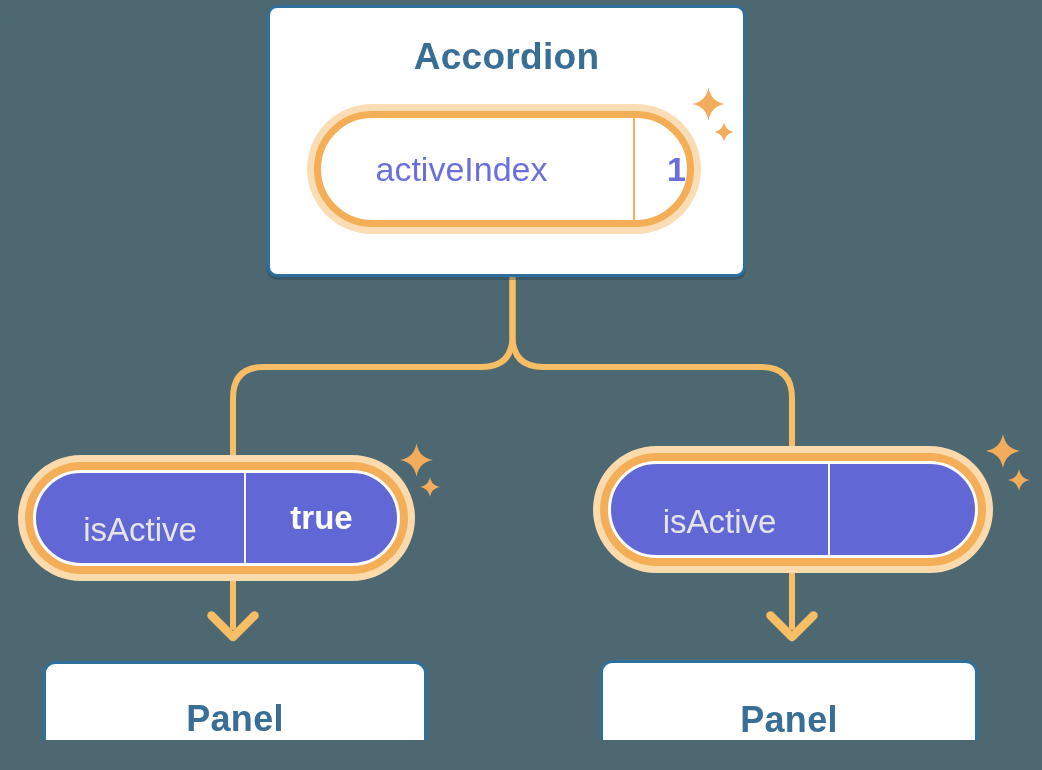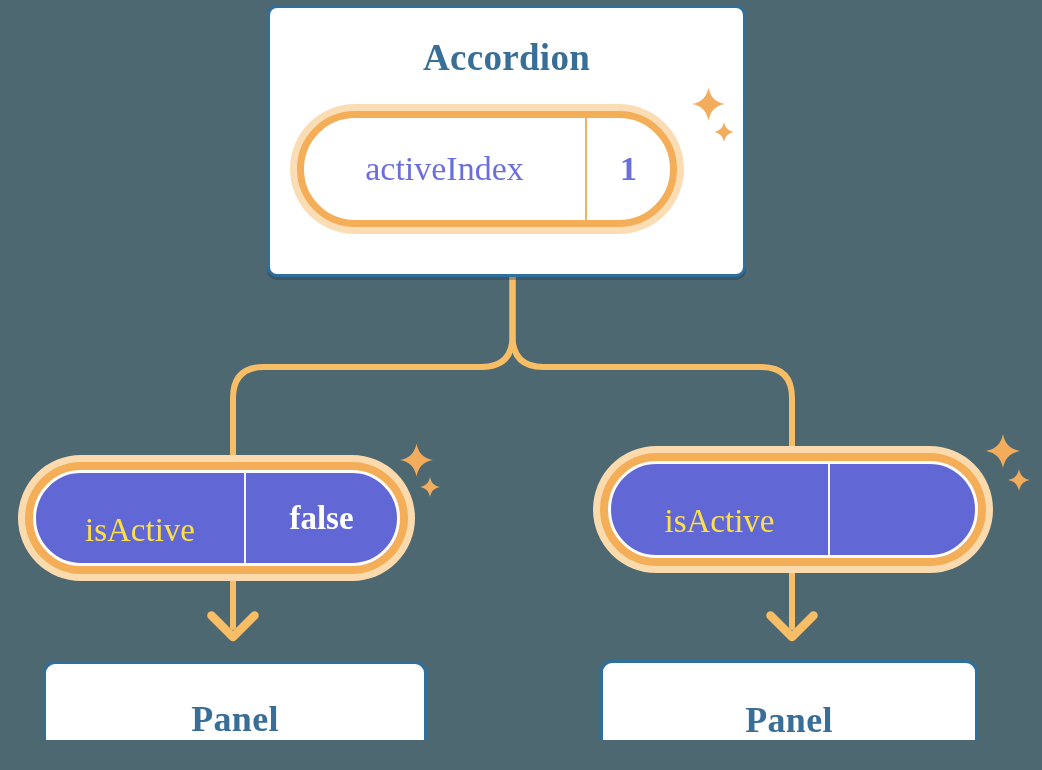--- a/index.html
+++ b/index.html
@@ -2,21 +2,21 @@
 <html><head>
 <meta charset="utf-8">
 <style>
   html, body { margin: 0; padding: 0; background: #4D6871; }
   .canvas {
     position: relative;
     width: 1042px;
     height: 740px;
     background: #4D6871;
     overflow: hidden;
-    font-family: Liberation Serif, serif;
+    font-family: Liberation Sans, sans-serif;
     border-radius: 24px;
   }
   .connectors {
     position: absolute;
     left: 0; top: 0;
     width: 1042px; height: 770px;
     z-index: 1;
   }
   .card {
     position: absolute;
@@ -36,30 +36,31 @@
     left: 0; top: 28px;
     width: 100%;
     text-align: center;
     font-size: 37px;
     font-weight: 700;
     letter-spacing: 0.3px;
     color: #396E96;
   }
   .state-pill {
     position: absolute;
-    left: 27px; top: 103px;
+    left: 44px; top: 103px;
     width: 380px; height: 116px;
     box-sizing: border-box;
     background: #FFFFFF;
     border: 7px solid #F4AE57;
     border-radius: 999px;
     box-shadow: 0 0 0 7px #FBDDB5;
     display: flex;
     align-items: stretch;
     overflow: hidden;
+    gap: 31px;
   }
   .state-pill .pill-label {
     flex: 0 0 281px;
     display: flex; align-items: center; justify-content: center;
     font-size: 34px;
     color: #6A6FDC;
   }
   .state-pill .pill-divider { flex: 0 0 2px; background: #F5B160; }
   .state-pill .pill-value {
     flex: 1;
@@ -78,21 +79,21 @@
     display: flex;
     align-items: stretch;
     overflow: hidden;
     z-index: 2;
   }
   .prop-pill-left  { left: 33px;  top: 470px; width: 367px; height: 96px; }
   .prop-pill-right { left: 608px; top: 461px; width: 370px; height: 97px; }
   .prop-pill .pill-label {
     display: flex; align-items: center; justify-content: center;
     font-size: 33px;
-    color: #fde047;
+    color: #e5e5e5;
     margin-top: 24px;
   }
   .prop-pill-left  .pill-label { flex: 0 0 208px; }
   .prop-pill-right .pill-label { flex: 0 0 217px; }
   .prop-pill .pill-divider { flex: 0 0 2px; background: #F5F5FF; }
   .prop-pill .pill-value {
     flex: 1;
     display: flex; align-items: center; justify-content: center;
     font-size: 33px;
     font-weight: 700;
@@ -136,21 +137,21 @@
     <div class="state-pill">
       <div class="pill-label">activeIndex</div>
       <div class="pill-divider"></div>
       <div class="pill-value">1</div>
     </div>
   </div>
 
   <div class="prop-pill prop-pill-left">
     <div class="pill-label">isActive</div>
     <div class="pill-divider"></div>
-    <div class="pill-value">false</div>
+    <div class="pill-value">true</div>
   </div>
 
   <div class="prop-pill prop-pill-right">
     <div class="pill-label">isActive</div>
     <div class="pill-divider"></div>
   </div>
 
   <div class="card panel-card panel-card-left">
     <span>Panel</span>
   </div>

